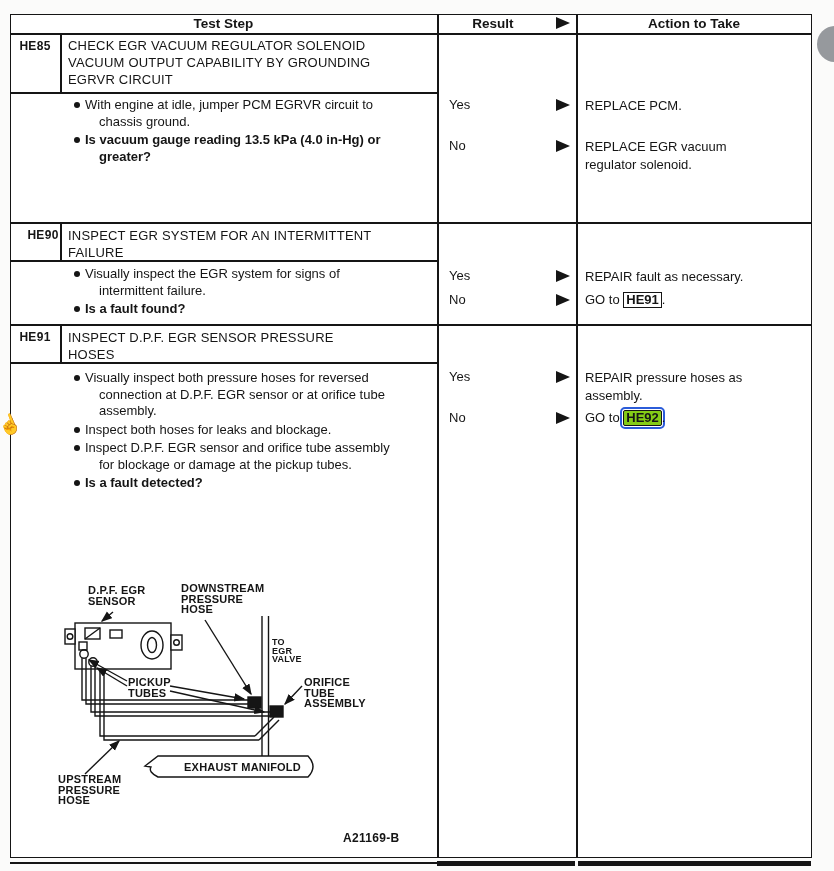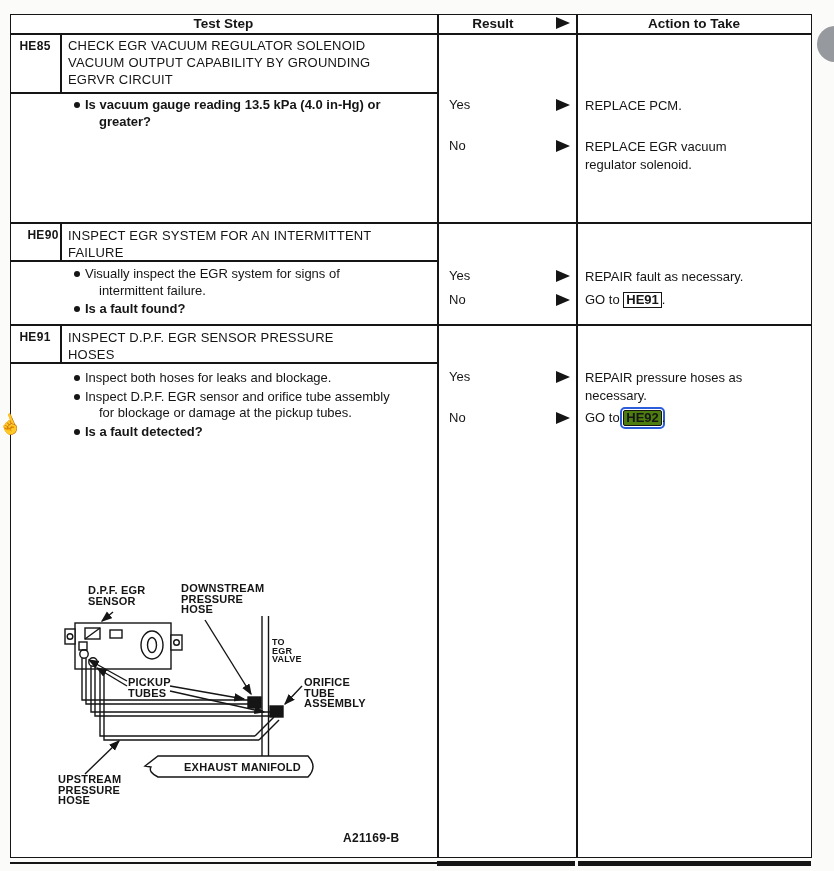--- a/index.html
+++ b/index.html
@@ -15,21 +15,21 @@
   .idcell { position:absolute; font-weight:bold; font-size:12px; text-align:center; letter-spacing:0.3px; }
   .title { position:absolute; font-size:13px; line-height:17px; letter-spacing:0.2px; }
   .bullets { position:absolute; font-size:13px; line-height:16.5px; }
   .bullet { position:relative; padding-left:27px; text-indent:-14px; margin-bottom:2px; }
   .bullet::before { content:""; position:absolute; left:2px; top:5px; width:6px; height:6px; background:#151515; border-radius:50%; }
   .bq { font-weight:bold; }
   .res { position:absolute; font-size:13px; }
   .tri { position:absolute; width:0; height:0; border-top:6px solid transparent; border-bottom:6px solid transparent; border-left:14px solid #151515; }
   .act { position:absolute; font-size:13px; line-height:17.5px; }
   .refbox { display:inline-block; font-weight:bold; border:1.6px solid #151515; padding:0 2px; line-height:14px; }
-  .sel { outline:2px solid #2b5cd9; outline-offset:1px; border-radius:2px; background:#4d7c0f; }
+  .sel { outline:2px solid #2b5cd9; outline-offset:1px; border-radius:2px; background:#84cc16; }
   .dlabel { position:absolute; font-weight:bold; font-size:11px; line-height:10.5px; white-space:pre-line; letter-spacing:0.2px; }
   .dlabel.small { font-size:9px; line-height:8.5px; }
   .figid { position:absolute; font-weight:bold; font-size:12px; letter-spacing:0.3px; }
   .diagram-svg { position:absolute; left:55px; top:578px; }
   .cursor { position:absolute; left:-2px; top:413px; font-size:19px; transform:rotate(-22deg); color:#222; }
   .curl { position:absolute; left:817px; top:26px; width:36px; height:36px; border-radius:50%; background:#96999d; }
   .edge { position:absolute; background:#151515; }
 </style>
 </head>
 <body>
@@ -48,20 +48,21 @@
 <div class="vline" style="left:60px; top:324px; height:38px;"></div>
 
 <div class="hdr" style="left:10px; top:16px; width:427px;">Test Step</div>
 <div class="hdr" style="left:437px; top:16px; width:112px;">Result</div>
 <span class="tri" style="left:556px; top:17px;"></span>
 <div class="hdr" style="left:576px; top:16px; width:236px;">Action to Take</div>
 
 <div class="idcell" style="left:10px; top:39px; width:50px;">HE85</div>
 <div class="title" style="left:68px; top:37px; width:315px;">CHECK EGR VACUUM REGULATOR SOLENOID VACUUM OUTPUT CAPABILITY BY GROUNDING EGRVR CIRCUIT</div>
 <div class="bullets" style="left:72px; top:97px; width:332px;">
+  <div class="bullet">With engine at idle, jumper PCM EGRVR circuit to chassis ground.</div>
   <div class="bullet bq">Is vacuum gauge reading 13.5 kPa (4.0 in-Hg) or greater?</div>
 </div>
 <div class="res" style="left:449px; top:97px;">Yes</div>
 <span class="tri" style="left:556px; top:99px;"></span>
 <div class="act" style="left:585px; top:97px; width:210px;">REPLACE PCM.</div>
 <div class="res" style="left:449px; top:138px;">No</div>
 <span class="tri" style="left:556px; top:140px;"></span>
 <div class="act" style="left:585px; top:138px; width:165px;">REPLACE EGR vacuum regulator solenoid.</div>
 
 <div class="idcell" style="left:10px; top:228px; width:50px;padding-left:16px;">HE90</div>
@@ -75,27 +76,28 @@
 <div class="act" style="left:585px; top:268px; width:220px;">REPAIR fault as necessary.</div>
 <div class="res" style="left:449px; top:292px;">No</div>
 <span class="tri" style="left:556px; top:294px;"></span>
 <div class="act" style="left:585px; top:291px; width:220px;">
   <span>GO to </span><span class="refbox">HE91</span><span>.</span>
 </div>
 
 <div class="idcell" style="left:10px; top:330px; width:50px;">HE91</div>
 <div class="title" style="left:68px; top:329px; width:272px;">INSPECT D.P.F. EGR SENSOR PRESSURE HOSES</div>
 <div class="bullets" style="left:72px; top:370px; width:322px;">
+  <div class="bullet">Visually inspect both pressure hoses for reversed connection at D.P.F. EGR sensor or at orifice tube assembly.</div>
   <div class="bullet">Inspect both hoses for leaks and blockage.</div>
   <div class="bullet">Inspect D.P.F. EGR sensor and orifice tube assembly for blockage or damage at the pickup tubes.</div>
   <div class="bullet bq">Is a fault detected?</div>
 </div>
 <div class="res" style="left:449px; top:369px;">Yes</div>
 <span class="tri" style="left:556px; top:371px;"></span>
-<div class="act" style="left:585px; top:369px; width:185px;">REPAIR pressure hoses as necessary.</div>
+<div class="act" style="left:585px; top:369px; width:185px;">REPAIR pressure hoses as assembly.</div>
 <div class="res" style="left:449px; top:410px;">No</div>
 <span class="tri" style="left:556px; top:412px;"></span>
 <div class="act" style="left:585px; top:409px; width:220px;">
   <span>GO to </span><span class="refbox sel">HE92</span><span>.</span>
 </div>
 
 <svg class="diagram-svg" width="380" height="270" viewBox="0 0 380 270">
   <defs>
     <marker id="ah" markerWidth="9" markerHeight="8" refX="7" refY="3" orient="auto">
       <path d="M0,0 L8,3 L0,6 Z" fill="#151515"></path>

